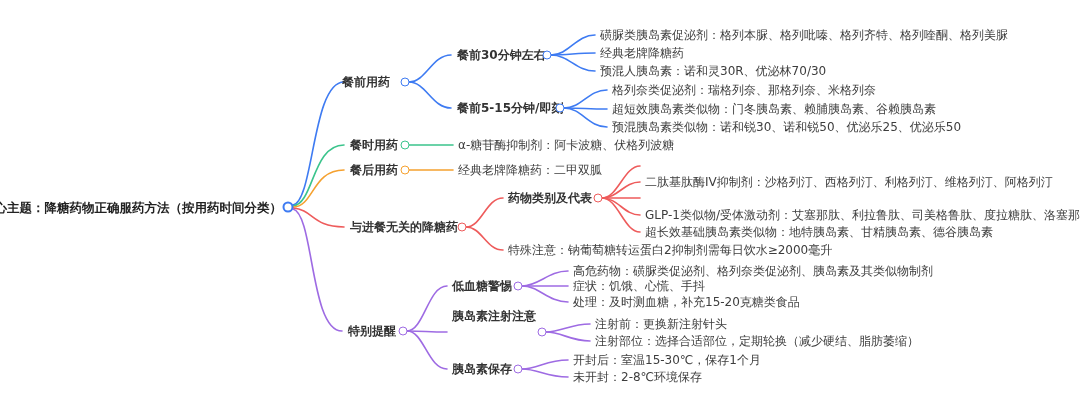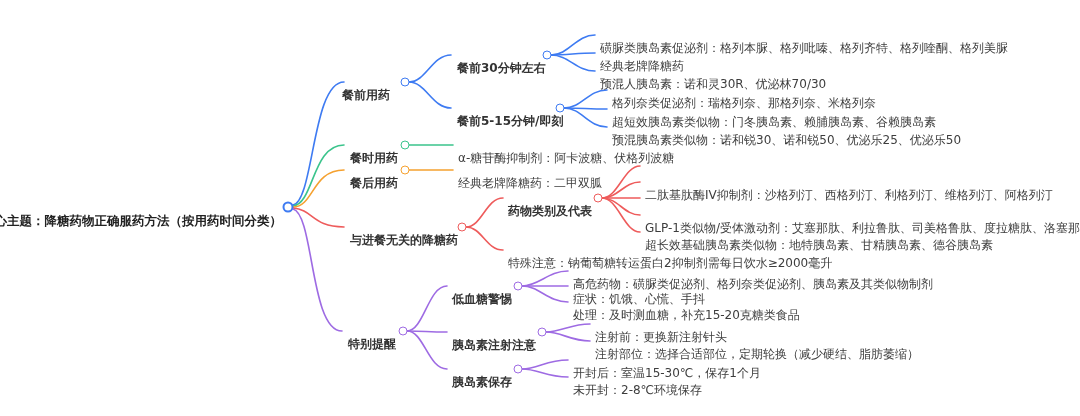--- a/index.html
+++ b/index.html
@@ -6,21 +6,21 @@
   body{
     width:1080px;height:416px;position:relative;background:#ffffff;
     font-family:"DejaVu Sans","Liberation Sans",sans-serif;
     overflow:hidden;
   }
   #canvas{position:absolute;left:0;top:0;width:1080px;height:416px;}
   svg.links{position:absolute;left:0;top:0;width:1080px;height:416px;}
   svg.links path{fill:none;stroke-width:1.6;stroke-linecap:round;}
   .node{
     position:absolute;transform:translateY(-50%);
-    white-space:nowrap;font-size:12px;color:#3d3d3d;line-height:1.25;margin-top:13px;
+    white-space:nowrap;font-size:12px;color:#3d3d3d;line-height:1.25;
   }
   .b{font-weight:700;color:#333;}
   .root{font-size:12.5px;font-weight:700;color:#222;}
   .ring{
     position:absolute;width:9px;height:9px;box-sizing:border-box;
     border:1.6px solid #999;border-radius:50%;background:#fff;
     transform:translate(-50%,-50%);
   }
   .ring.big{width:11px;height:11px;border-width:2px;}
 </style>
@@ -116,21 +116,21 @@
   <div class="node" style="left:645px;top:215px">GLP-1类似物/受体激动剂：艾塞那肽、利拉鲁肽、司美格鲁肽、度拉糖肽、洛塞那肽</div>
   <div class="node" style="left:645px;top:232px">超长效基础胰岛素类似物：地特胰岛素、甘精胰岛素、德谷胰岛素</div>
   <div class="node" style="left:508px;top:250px">特殊注意：钠葡萄糖转运蛋白2抑制剂需每日饮水≥2000毫升</div>
 
   <div class="node b" style="left:452px;top:286px">低血糖警惕</div>
   <span class="ring" style="left: 518px; top: 286px; border-color: rgb(158, 107, 227);"></span>
   <div class="node" style="left:573px;top:271px">高危药物：磺脲类促泌剂、格列奈类促泌剂、胰岛素及其类似物制剂</div>
   <div class="node" style="left:573px;top:286px">症状：饥饿、心慌、手抖</div>
   <div class="node" style="left:573px;top:302px">处理：及时测血糖，补充15-20克糖类食品</div>
 
-  <div class="node b" style="left:452px;top:332px">胰岛素注射注意</div>
+  <div class="node b" style="left:452px;top:316px">胰岛素注射注意</div>
   <span class="ring" style="left: 542px; top: 332px; border-color: rgb(158, 107, 227);"></span>
   <div class="node" style="left:595px;top:324px">注射前：更换新注射针头</div>
   <div class="node" style="left:595px;top:341px">注射部位：选择合适部位，定期轮换（减少硬结、脂肪萎缩）</div>
 
   <div class="node b" style="left:452px;top:369px">胰岛素保存</div>
   <span class="ring" style="left: 518px; top: 369px; border-color: rgb(158, 107, 227);"></span>
   <div class="node" style="left:573px;top:360px">开封后：室温15-30℃，保存1个月</div>
   <div class="node" style="left:573px;top:377px">未开封：2-8℃环境保存</div>
 
 </div>

